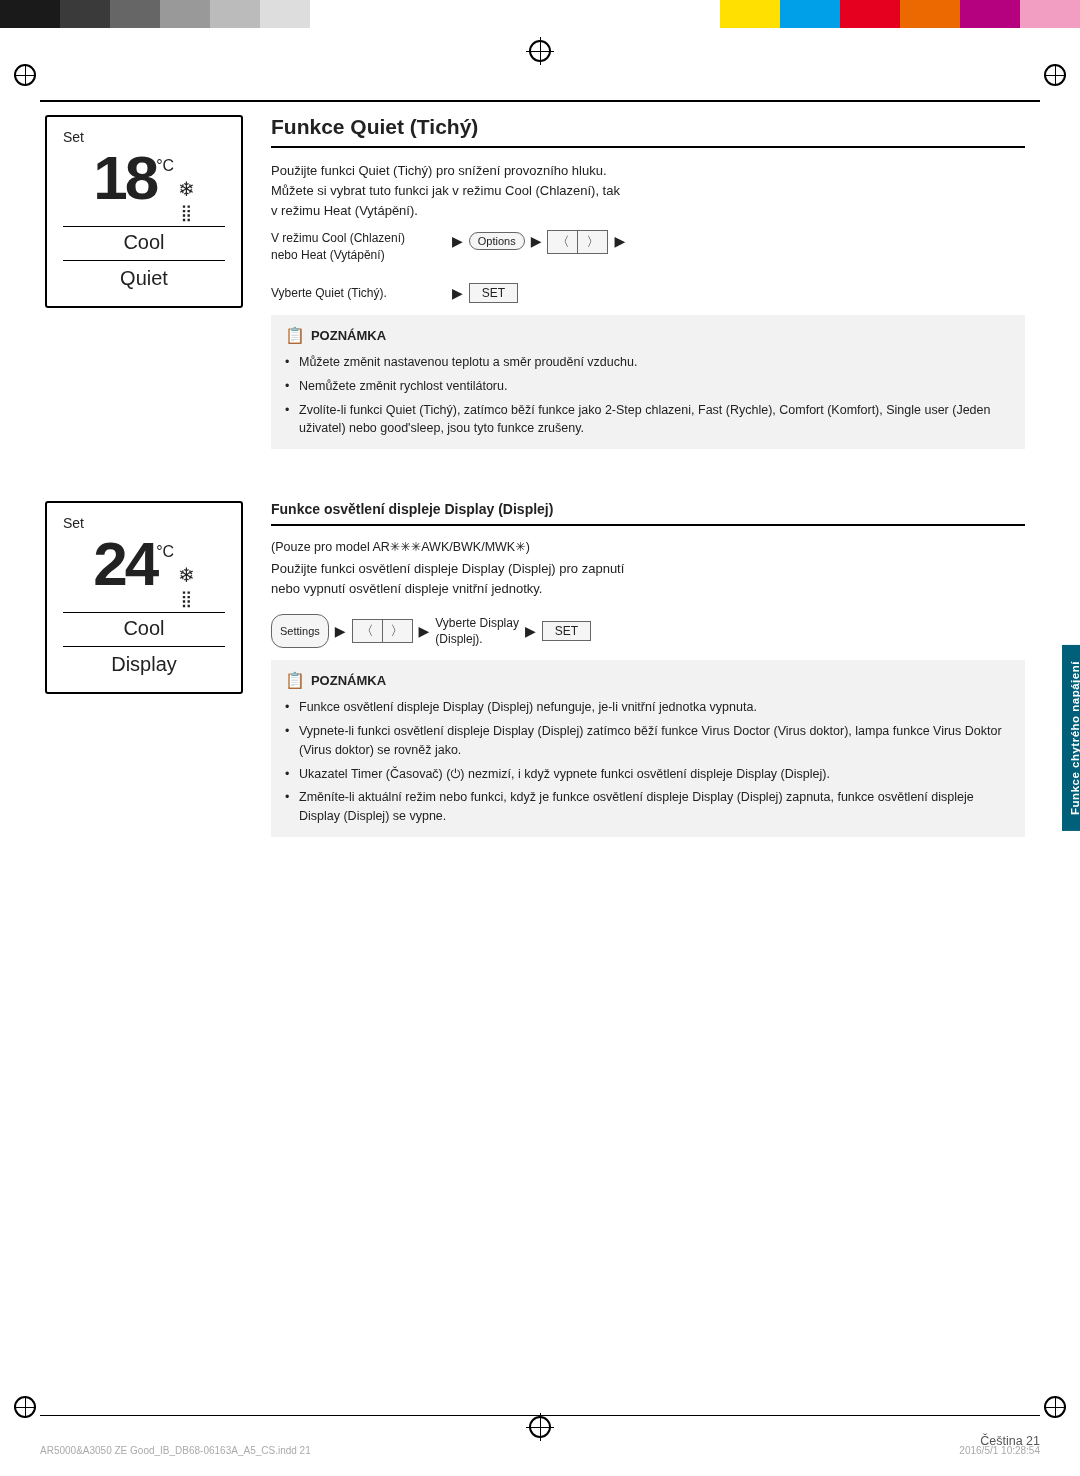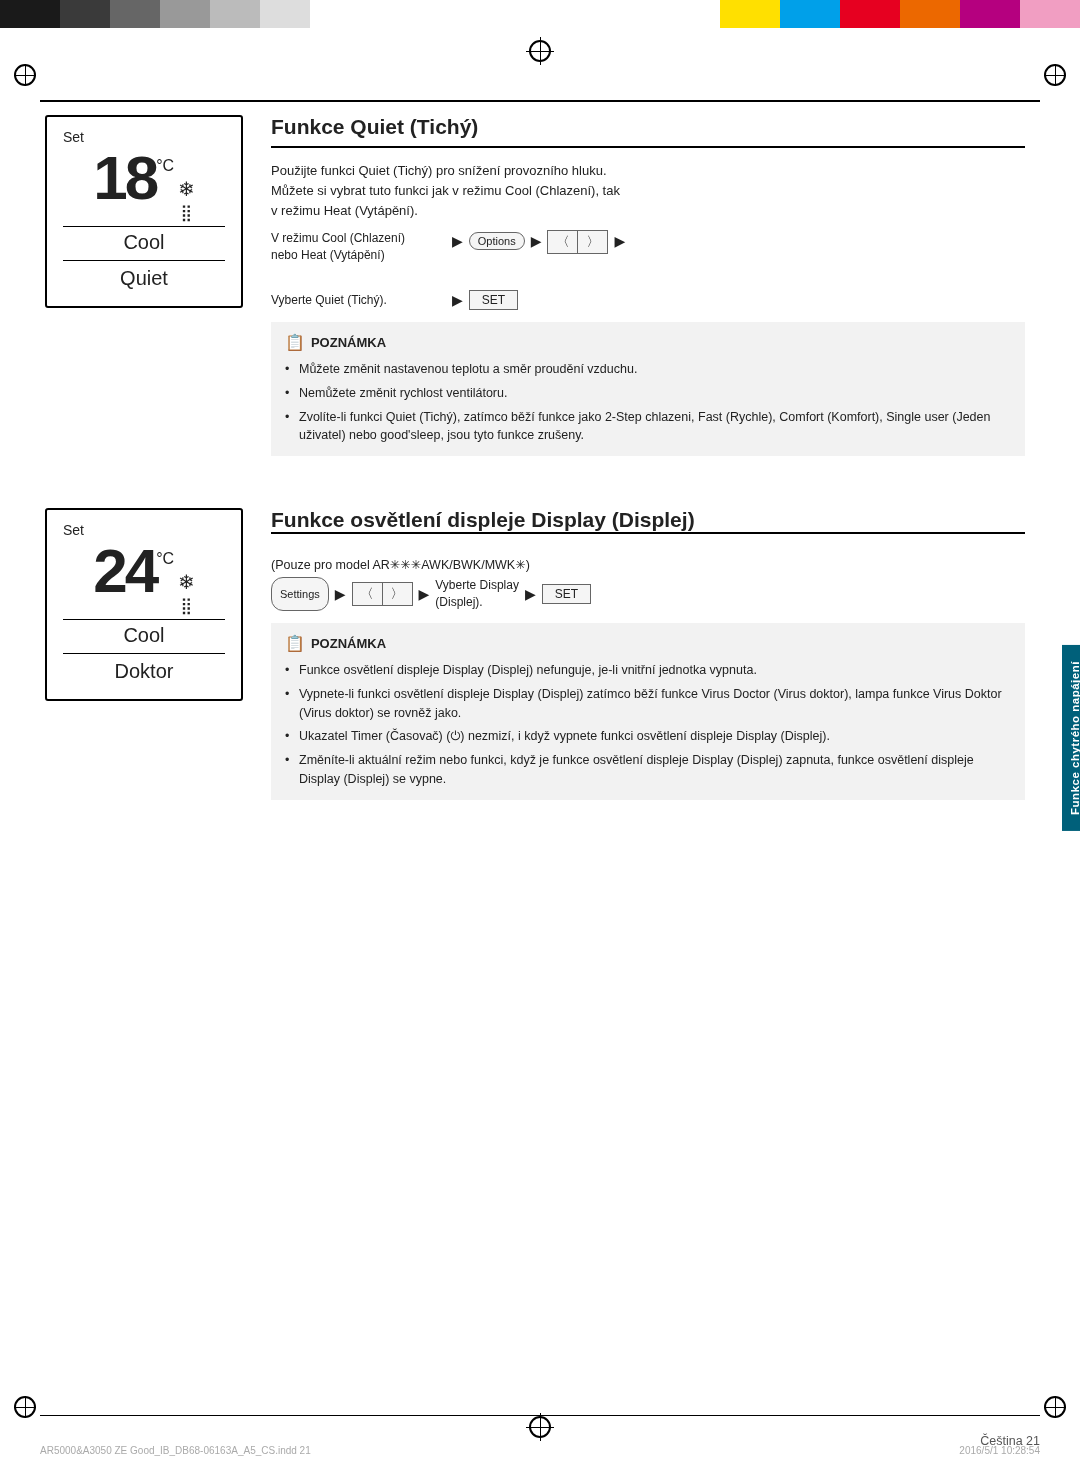--- a/index.html
+++ b/index.html
@@ -100,21 +100,21 @@
       </div>
     </div>
 
     <div style="flex:1;">
       <div style="font-size:21px;font-weight:bold;border-bottom:2px solid #000;padding-bottom:7px;margin-bottom:13px;">Funkce Quiet (Tichý)</div>
 
       <div style="font-size:13px;line-height:1.55;margin-bottom:9px;white-space:pre-line;">Použijte funkci Quiet (Tichý) pro snížení provozního hluku.
 Můžete si vybrat tuto funkci jak v režimu Cool (Chlazení), tak
 v režimu Heat (Vytápění).</div>
 
-      <div style="display:flex;align-items:flex-start;gap:6px;margin-bottom:26px;font-size:12.5px;">
+      <div style="display:flex;align-items:flex-start;gap:6px;margin-bottom:19px;font-size:12.5px;">
         <div style="font-size:12px;line-height:1.4;min-width:175px;white-space:pre-line;">V režimu Cool (Chlazení)
 nebo Heat (Vytápění)</div>
         <span style="font-size:14px;margin-top:3px;">▶</span>
         <span style="display:inline-block;border:1.5px solid #666;border-radius:12px;padding:2px 8px;font-size:11px;background:#f5f5f5;margin-top:2px;">Options</span>
         <span style="font-size:14px;margin-top:3px;">▶</span>
         <span style="display:inline-flex;border:1.5px solid #666;background:#f5f5f5;">
           <span style="padding:2px 8px;font-size:13px;">〈</span>
           <span style="padding:2px 8px;font-size:13px;border-left:1.5px solid #666;">〉</span>
         </span>
         <span style="font-size:14px;margin-top:3px;">▶</span>
@@ -158,28 +158,30 @@
           <span style="font-size:62px;font-weight:bold;line-height:1;letter-spacing:-3px;">24</span>
           <span style="font-size:16px;margin-top:10px;">°C</span>
           <div style="display:flex;flex-direction:column;align-items:center;margin-left:4px;margin-top:30px;gap:2px;">
             <span style="font-size:20px;">❄</span>
             <span style="font-size:16px;">⣿</span>
           </div>
         </div>
         <hr style="border:none;border-top:1.5px solid #000;margin:4px 0;">
         <div style="font-size:20px;text-align:center;">Cool</div>
         <hr style="border:none;border-top:1.5px solid #000;margin:6px 0;">
-        <div style="font-size:20px;text-align:center;">Doktor</div>
+        <div style="font-size:20px;text-align:center;">Display</div>
       </div>
     </div>
 
     <div style="flex:1;">
-      <div style="font-size:21px;font-weight:bold;border-bottom:2px solid #000;margin-bottom:23px;">Funkce osvětlení displeje Display (Displej)</div>
+      <div style="font-size:14px;font-weight:bold;border-bottom:2px solid #000;padding-bottom:7px;margin-bottom:13px;">Funkce osvětlení displeje Display (Displej)</div>
 
       <div style="font-size:12.5px;margin-bottom:5px;">(Pouze pro model AR✳✳✳AWK/BWK/MWK✳)</div>
+      <div style="font-size:13px;line-height:1.55;margin-bottom:15px;white-space:pre-line;">Použijte funkci osvětlení displeje Display (Displej) pro zapnutí
+nebo vypnutí osvětlení displeje vnitřní jednotky.</div>
 
       <div style="display:flex;align-items:center;gap:6px;margin-bottom:12px;font-size:12.5px;">
         <span style="display:inline-block;border:1.5px solid #666;border-radius:12px;padding:10px 8px;font-size:11px;background:#f5f5f5;">Settings</span>
         <span style="font-size:14px;">▶</span>
         <span style="display:inline-flex;border:1.5px solid #666;background:#f5f5f5;">
           <span style="padding:2px 8px;font-size:13px;">〈</span>
           <span style="padding:2px 8px;font-size:13px;border-left:1.5px solid #666;">〉</span>
         </span>
         <span style="font-size:14px;">▶</span>
         <span style="font-size:12px;line-height:1.4;white-space:pre-line;">Vyberte Display

